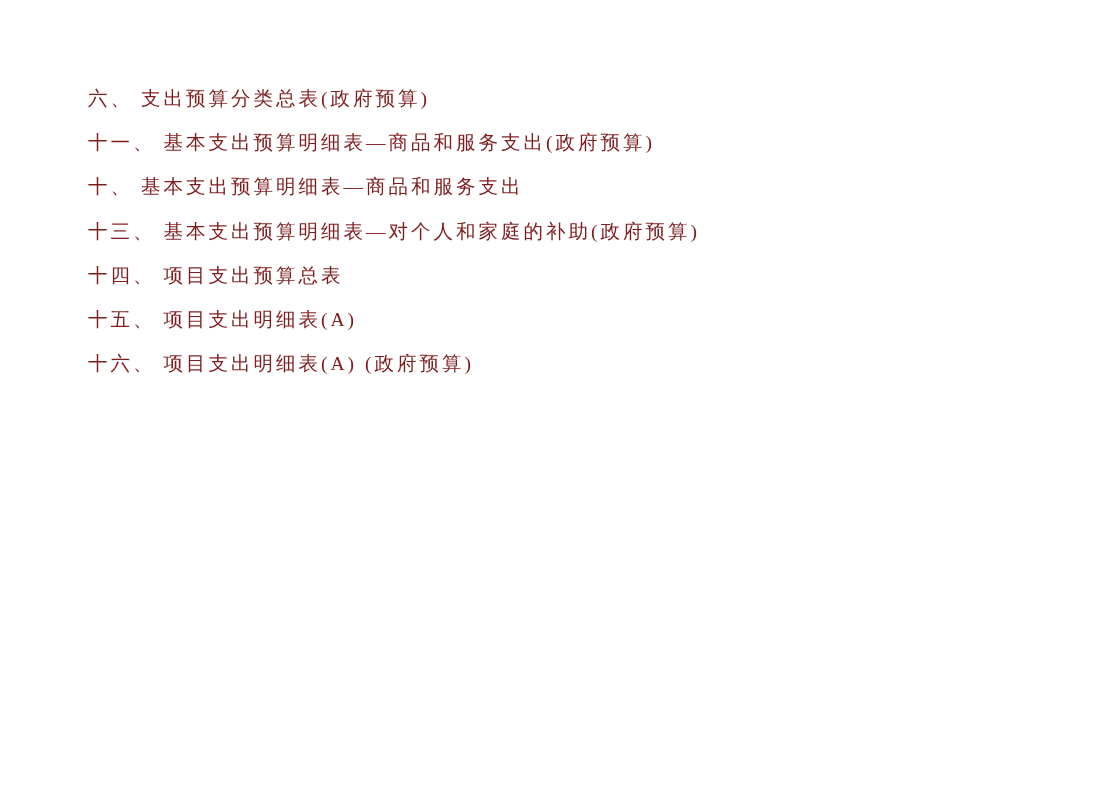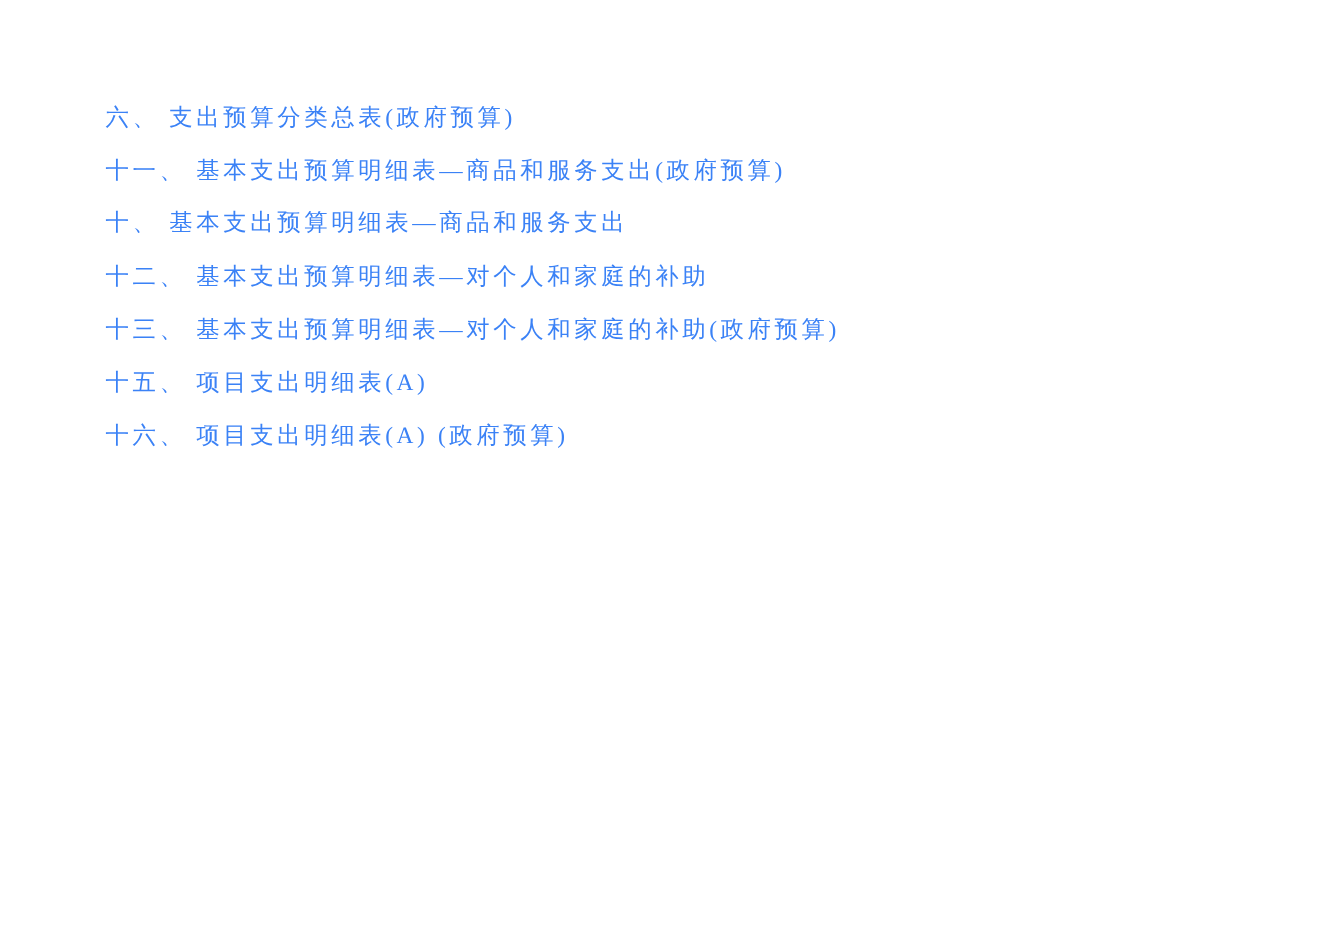--- a/index.html
+++ b/index.html
@@ -7,21 +7,21 @@
     padding: 0;
     background: #ffffff;
   }
   .page {
     position: relative;
     width: 1118px;
     height: 790px;
     background: #ffffff;
     overflow: hidden;
     font-family: "Liberation Serif", "DejaVu Serif", serif;
-    color: #3b82f6;
+    color: #7f1d1d;
   }
   .toc {
     padding: 77px 0 0 88px;
   }
   .toc-line {
     margin: 0;
     height: 44.2px;
     line-height: 44.2px;
     font-size: 19.5px;
     letter-spacing: 3px;
@@ -39,24 +39,24 @@
 
     <p class="toc-line"><span class="toc-num">六、</span><span>支出预算分类总表(政府预算)</span></p>
 
 
 
 
     <p class="toc-line"><span class="toc-num">十一、</span><span>基本支出预算明细表—商品和服务支出(政府预算)</span></p>
 
     <p class="toc-line"><span class="toc-num">十、</span><span>基本支出预算明细表—商品和服务支出</span></p>
 
-    <p class="toc-line"><span class="toc-num">十二、</span><span>基本支出预算明细表—对个人和家庭的补助</span></p>
 
     <p class="toc-line"><span class="toc-num">十三、</span><span>基本支出预算明细表—对个人和家庭的补助(政府预算)</span></p>
 
+    <p class="toc-line"><span class="toc-num">十四、</span><span>项目支出预算总表</span></p>
 
     <p class="toc-line"><span class="toc-num">十五、</span><span>项目支出明细表(A)</span></p>
 
     <p class="toc-line"><span class="toc-num">十六、</span><span>项目支出明细表(A) (政府预算)</span></p>
 
 
 
 
   </div>
 </div>

